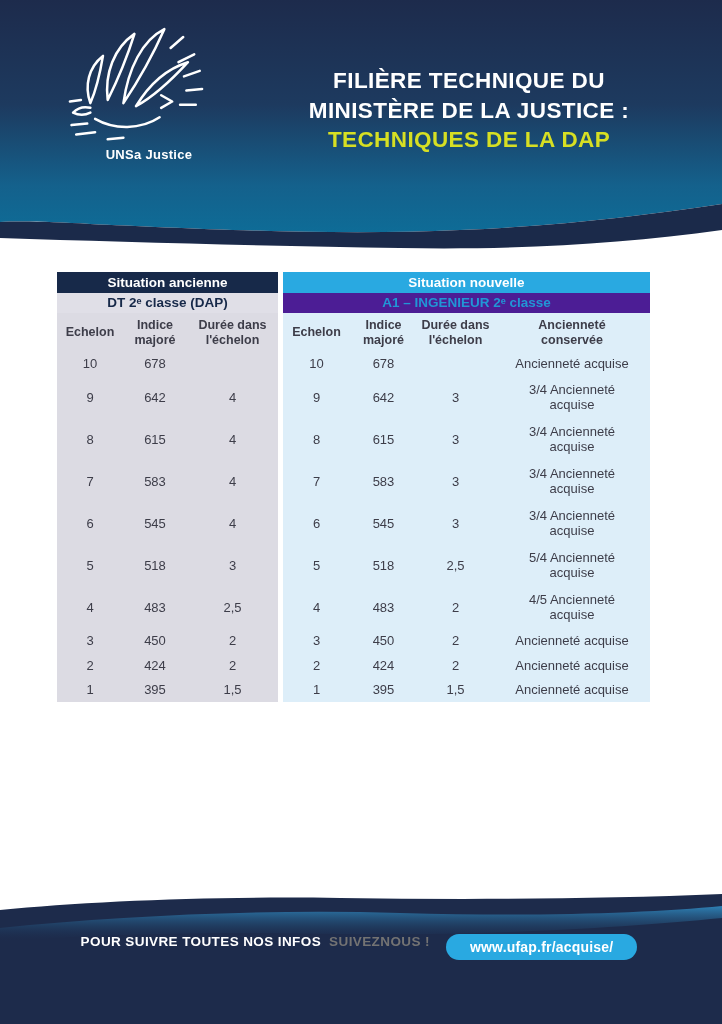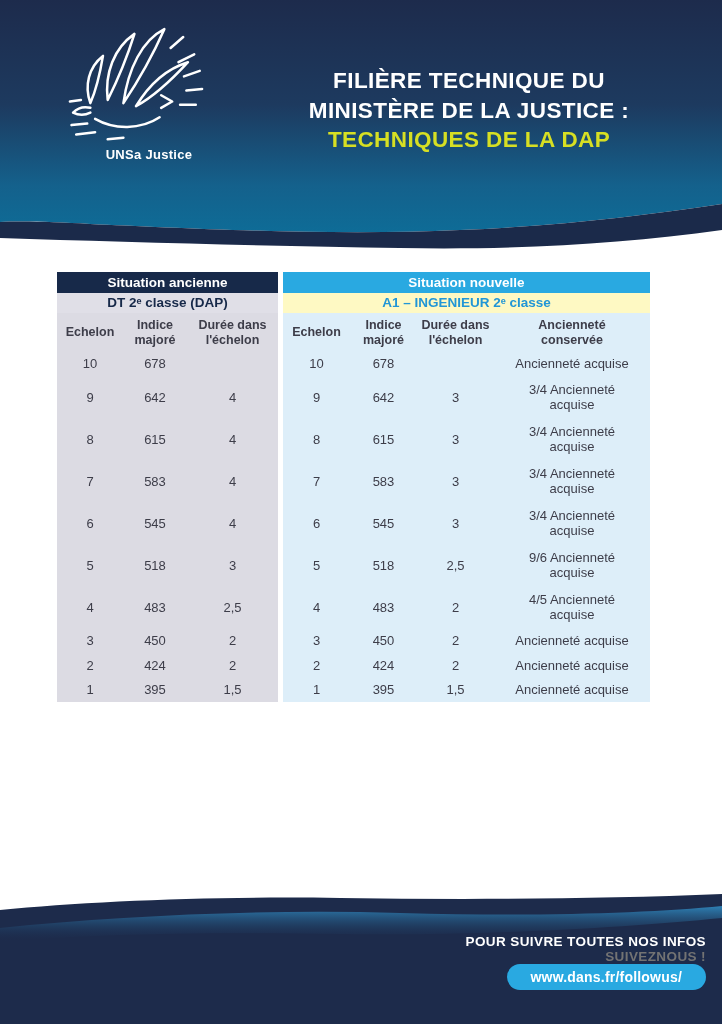--- a/index.html
+++ b/index.html
@@ -30,37 +30,37 @@
     grid-template-columns:66px 64px 91px 5px 67px 67px 77px 156px;
     grid-template-rows:21px 20px 39px 25px repeat(6, 42px) 25px 24px 24px;
     gap:0;
     font-size:13px;
     border-radius:32px;
   }
   .cell { display:flex; align-items:center; justify-content:center; text-align:center; line-height:1.15; }
   .hdr-old { grid-column:1/4; background:#172949; color:#fff; font-weight:700; font-size:13.5px; }
   .hdr-new { grid-column:5/9; background:#29a9e1; color:#fff; font-weight:700; font-size:13.5px; }
   .grade-old { grid-column:1/4; background:#e0dfe7; color:#172949; font-weight:700; font-size:13.5px; }
-  .grade-new { grid-column:5/9; background:#fef9c3; color:#2196d6; font-weight:700; font-size:13.5px; }
+  .grade-new { grid-column:5/9; background:#4c1d95; color:#2196d6; font-weight:700; font-size:13.5px; }
   .col-h { font-weight:700; color:#1e2b4c; font-size:12.5px; }
   .col-h.anc { padding:0 28px; }
   .old { background:#dcdbe3; color:#3d3d49; }
   .new { background:#ddeef9; color:#3d3d49; }
   .col-h.old { background:#dcdbe3; }
   .col-h.new { background:#ddeef9; }
   .sp { background:transparent; }
   .anc-cell { padding:0 20px; }
 
   
   .footer { position:absolute; left:0; top:894px; width:722px; height:130px; }
   .footer-bg { position:absolute; top:0; left:0; }
   .footer-row {
-    position:absolute; left:0; right:16px; top:40px;
-    display:flex; align-items:flex-end; justify-content:center;
-    font-weight:800; font-size:13.5px; letter-spacing:.4px;flex-direction:column;
+    position:absolute; left:0; right:4px; top:40px;
+    display:flex; align-items:flex-start; justify-content:center;
+    font-weight:800; font-size:13.5px; letter-spacing:.4px;
   }
   .footer-prefix { color:#ffffff; }
   .footer-highlight { color:#737373; margin-left:8px; }
   .followus-btn {
     margin-left:16px; background:#29a9e1; color:#ffffff;
     font-weight:800; font-size:14px; letter-spacing:.2px;
     padding:5px 24px; border-radius:16px; border:none; cursor:pointer;
     font-family:"Liberation Sans","DejaVu Sans",sans-serif;
   }
 </style>
@@ -171,21 +171,21 @@
     <div class="cell new">3</div>
     <div class="cell new anc-cell">3/4 Ancienneté acquise</div>
 
     <div class="cell old">5</div>
     <div class="cell old">518</div>
     <div class="cell old">3</div>
     <div class="sp"></div>
     <div class="cell new">5</div>
     <div class="cell new">518</div>
     <div class="cell new">2,5</div>
-    <div class="cell new anc-cell">9/6 Ancienneté acquise</div>
+    <div class="cell new anc-cell">5/4 Ancienneté acquise</div>
 
     <div class="cell old">4</div>
     <div class="cell old">483</div>
     <div class="cell old">2,5</div>
     <div class="sp"></div>
     <div class="cell new">4</div>
     <div class="cell new">483</div>
     <div class="cell new">2</div>
     <div class="cell new anc-cell">4/5 Ancienneté acquise</div>
 
@@ -224,17 +224,17 @@
           <stop offset="0" stop-color="#2f86bb" stop-opacity="0.95"></stop>
           <stop offset="1" stop-color="#1b2a4a" stop-opacity="0"></stop>
         </linearGradient>
       </defs>
       <path fill="#1d2b4b" d="M0,16 C90,7 220,2 340,4 C470,6 600,5 722,0 V130 H0 Z"></path>
       <path fill="url(#fGlow)" d="M0,34 C120,22 260,15 400,19 C540,23 650,19 722,12 L722,24 C620,34 480,42 340,40 C200,38 90,40 0,48 Z"></path>
     </svg>
     <div class="footer-row">
       <span class="footer-prefix">POUR SUIVRE TOUTES NOS INFOS</span>
       <span class="footer-highlight">SUIVEZNOUS !</span>
-      <button class="followus-btn">www.dans.fr/followus/</button>
+      <button class="followus-btn">www.ufap.fr/acquise/</button>
     </div>
   </div>
 
 </div>
 
 </body></html>

